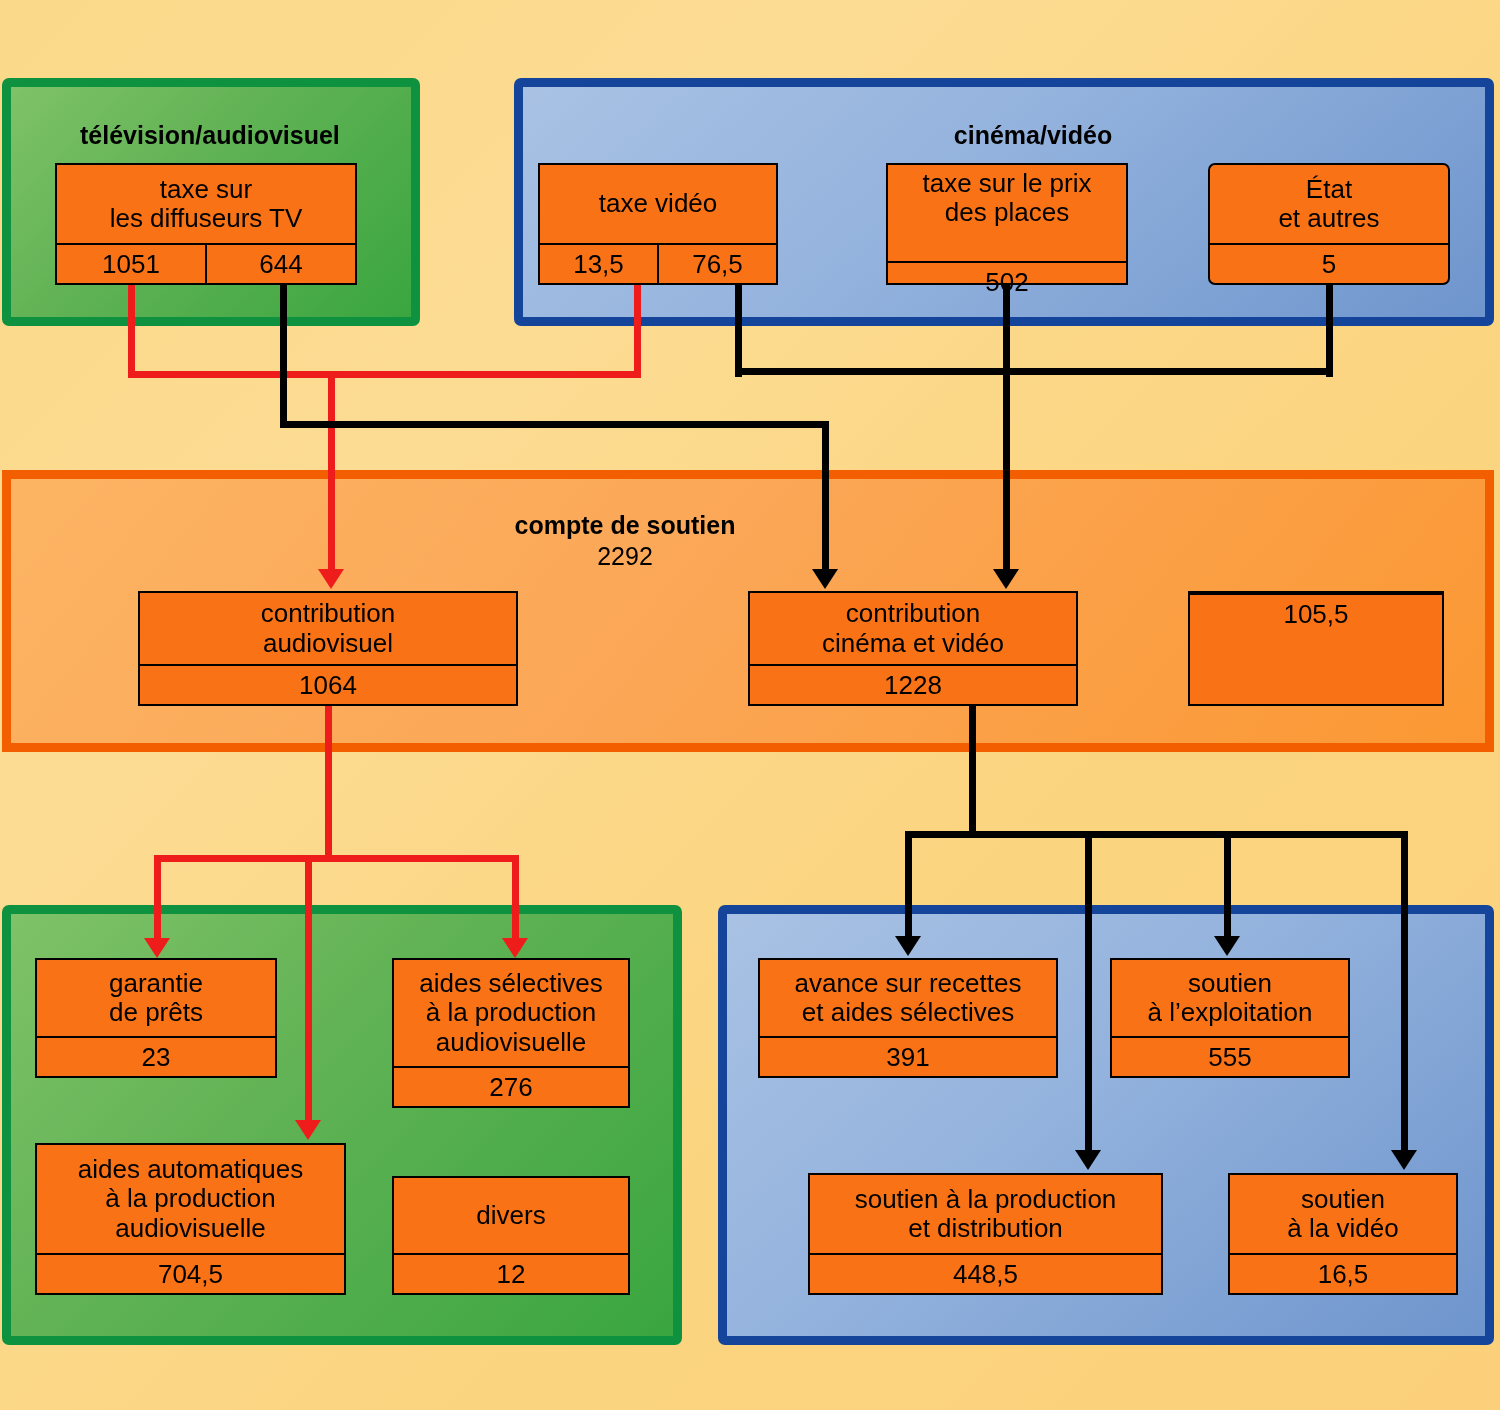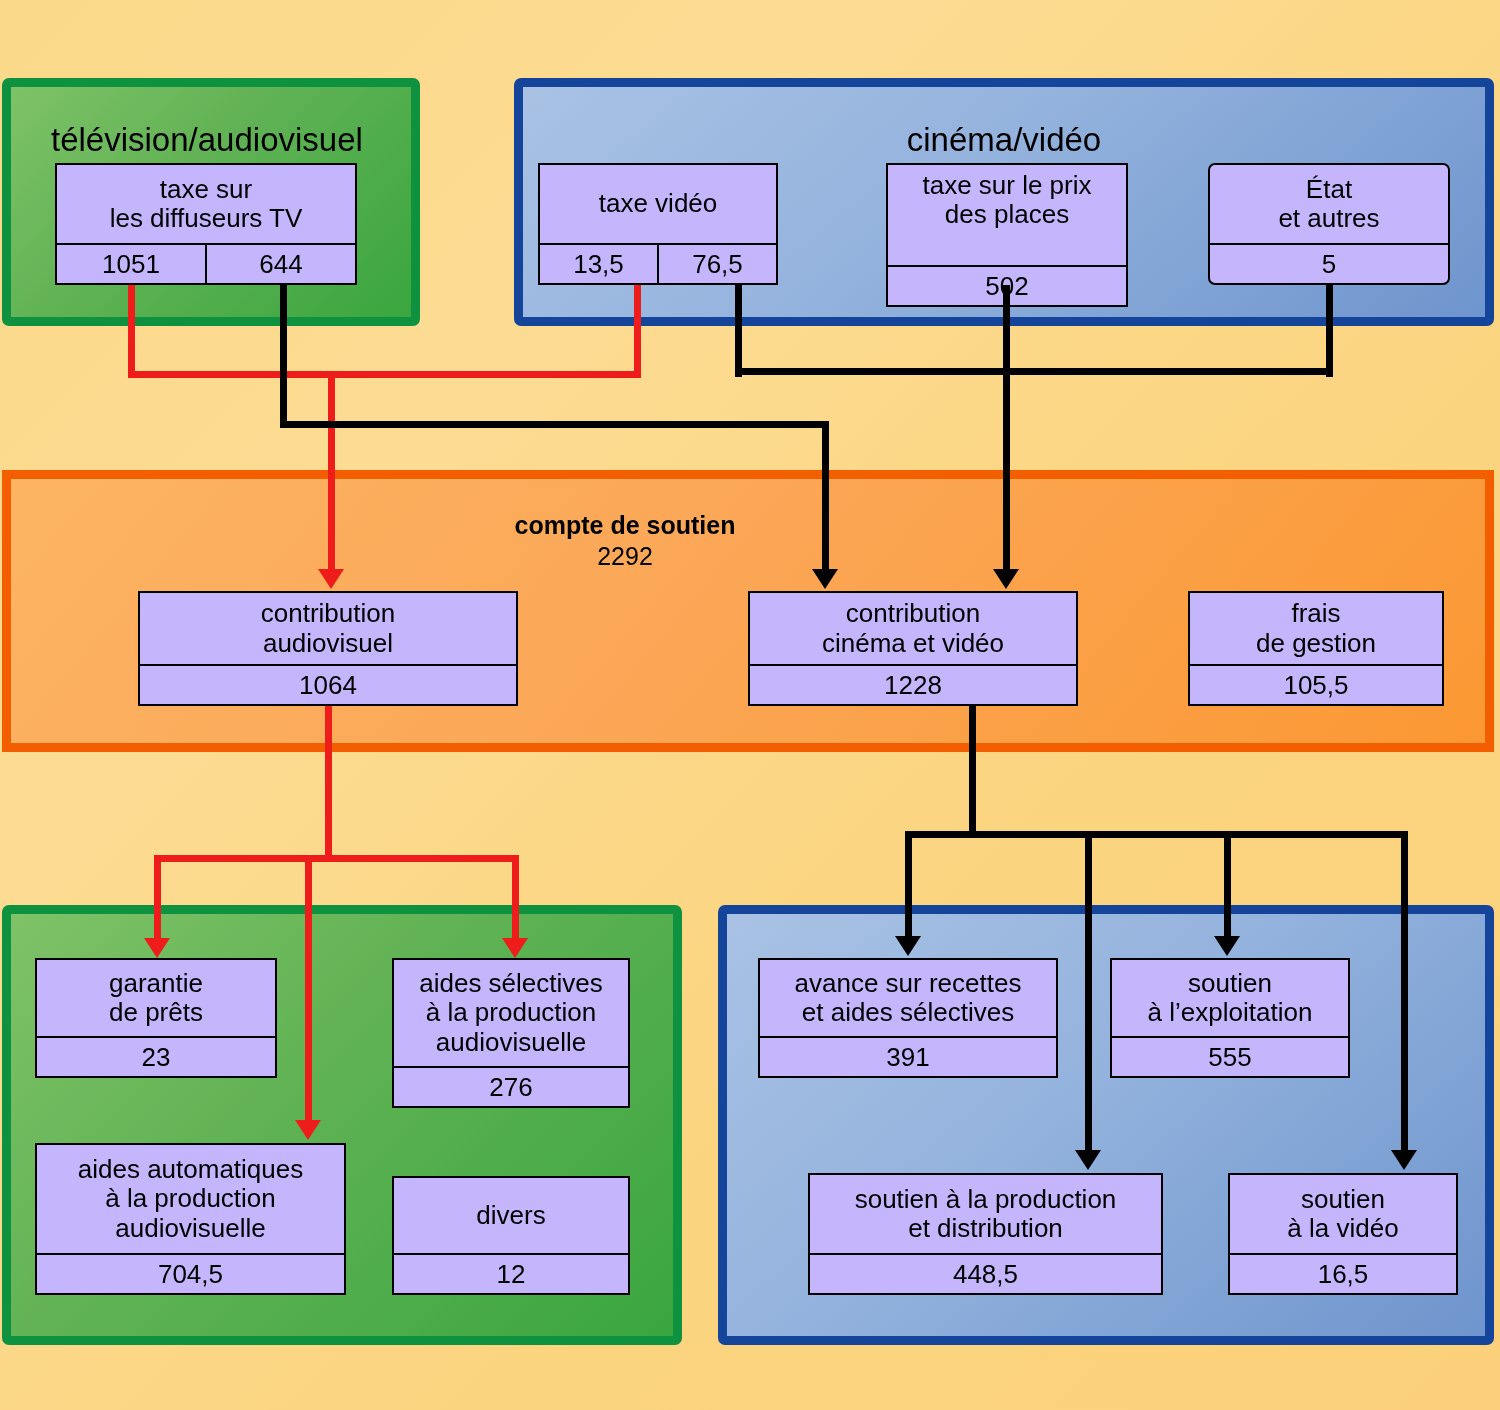--- a/index.html
+++ b/index.html
@@ -8,40 +8,40 @@
     font-family:"Liberation Sans", sans-serif;
     background:linear-gradient(135deg,#fbd98a 0%,#fcdc93 30%,#fbd581 60%,#fcd07a 100%);
     overflow:hidden;
   }
   #stage{position:relative;width:1500px;height:1410px;}
 
   
   .panel{position:absolute;box-sizing:border-box;}
   .panel .ptitle{
     position:absolute;width:100%;text-align:center;
-    font-weight:normal;font-size:33px;color:#000;
+    font-weight:bold;font-size:25px;color:#000;margin-left:29px;
   }
   .panel .ptitle.left{text-align:left;}
   .panel-green{
     border:9px solid #0f9240;border-radius:7px;
     background:linear-gradient(135deg,#7fc268 0%,#62b355 40%,#3aa63f 100%);
   }
   .panel-blue{
     border:9px solid #14459b;border-radius:7px;
     background:linear-gradient(140deg,#a9c2e4 0%,#93b2dd 45%,#6e95cd 100%);
   }
   .panel-orange{
     border:9px solid #f35f00;
     background:linear-gradient(130deg,#fcb463 0%,#fba757 45%,#fb9833 100%);
   }
 
   
   .node{
     position:absolute;box-sizing:border-box;
-    background:#c4b5fd;border:2px solid #000;
+    background:#f97316;border:2px solid #000;
     display:flex;flex-direction:column;
   }
   .node .label{
     flex:1 1 auto;display:flex;align-items:center;justify-content:center;
     text-align:center;font-size:26px;line-height:1.12;color:#000;
     padding:4px 6px;box-sizing:border-box;white-space:pre-line;
   }
   .node .vals{
     flex:0 0 auto;display:flex;border-top:2px solid #000;
   }
@@ -91,21 +91,21 @@
   </div>
 
   <div class="node" style="left:538px;top:163px;width:240px;height:122px;">
     <div class="label">taxe vidéo</div>
     <div class="vals">
       <div class="v">13,5</div>
       <div class="v">76,5</div>
     </div>
   </div>
 
-  <div class="node" style="left:886px;top:163px;width:242px;height:144px;gap:30px;">
+  <div class="node" style="left:886px;top:163px;width:242px;height:122px;gap:30px;">
     <div class="label">taxe sur le prix
 des places</div>
     <div class="vals">
       <div class="v">502</div>
     </div>
   </div>
 
   <div class="node" style="left:1208px;top:163px;width:242px;height:122px;border-radius:7px;">
     <div class="label">État
 et autres</div>
@@ -128,22 +128,20 @@
 
   <div class="node" style="left:748px;top:591px;width:330px;height:115px;">
     <div class="label">contribution
 cinéma et vidéo</div>
     <div class="vals">
       <div class="v">1228</div>
     </div>
   </div>
 
   <div class="node" style="left:1188px;top:591px;width:256px;height:115px;">
-    <div class="label">frais
-de gestion</div>
     <div class="vals">
       <div class="v">105,5</div>
     </div>
   </div>
 
   <div class="panel panel-green" style="left:2px;top:905px;width:680px;height:440px;"></div>
 
   <div class="node" style="left:35px;top:958px;width:242px;height:120px;">
     <div class="label">garantie
 de prêts</div>

